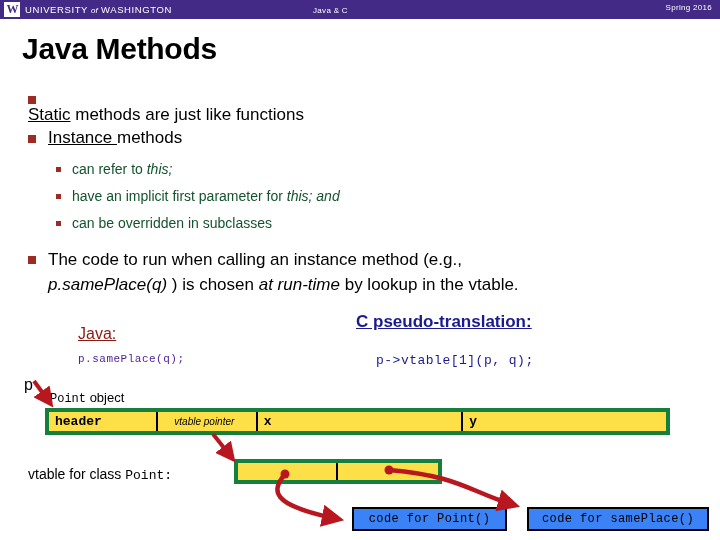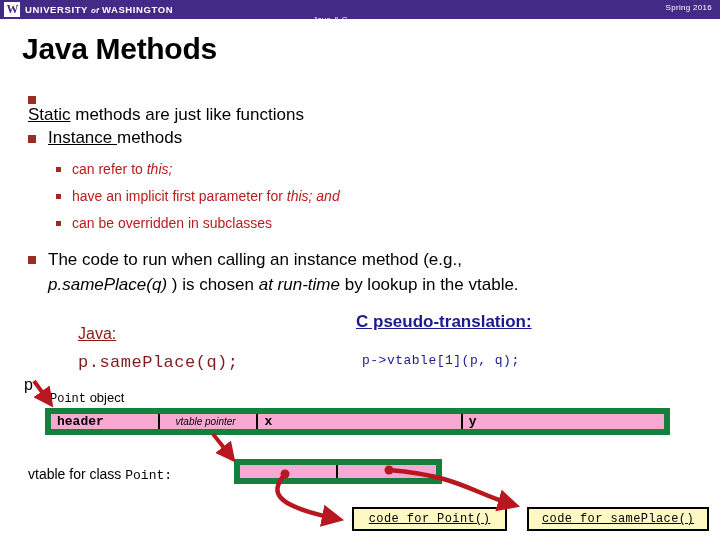--- a/index.html
+++ b/index.html
@@ -39,30 +39,29 @@
     font-size: 12px;
     line-height: 15px;
     text-align: center;
     letter-spacing: -1px;
   }
   .uw-name {
     font-size: 9.5px;
     letter-spacing: 0.6px;
     white-space: nowrap;
     font-family: "Liberation Sans", sans-serif;
-    font-weight: bold;
   }
   .uw-name .of {
     font-style: italic;
     font-size: 8px;
     letter-spacing: 0;
   }
   #header-center {
     position: absolute;
-    left: 0; top: 15px;
+    left: 0; top: 6px;
     width: 661px;
     text-align: center;
     font-size: 8px;
     letter-spacing: 0.3px;
   }
   #header-right {
     position: absolute;
     right: 8px; top: 3px;
     font-size: 8px;
     letter-spacing: 0.3px;
@@ -98,21 +97,21 @@
     margin-right: 11px;
     flex: none;
   }
   .bullet-text {
     font-size: 17px;
     color: #000000;
     line-height: 1.35;
   }
   .bullet-text-sm {
     font-size: 14px;
-    color: #b91c1c;
+    color: #14532d;
     line-height: 1.3;
   }
   .u { text-decoration: underline; }
   .i { font-style: italic; }
 
   #bullet-1 { left: 28px; top: 88px; flex-direction: column; }
   #bullet-2 { left: 28px; top: 127px; }
   #sub-1 { left: 56px; top: 160px; }
   #sub-2 { left: 56px; top: 187px; }
   #sub-3 { left: 56px; top: 214px; }
@@ -125,35 +124,35 @@
     left: 78px; top: 325px;
     font-size: 16px;
     color: #8b1a12;
     text-decoration: underline;
     font-weight: normal;
   }
   #java-code {
     position: absolute;
     left: 78px; top: 353px;
     font-family: "Liberation Mono", monospace;
-    font-size: 17px;
-    color: #7f1d1d;
+    font-size: 11px;
+    color: #4c1d95;
     letter-spacing: 0.5px;
   }
   #c-head {
     position: absolute;
     left: 356px; top: 312px;
     font-size: 17px;
     color: #1b1b8f;
     text-decoration: underline;
     font-weight: bold;
   }
   #c-code {
     position: absolute;
-    left: 362px; top: 353px;
+    left: 376px; top: 353px;
     font-family: "Liberation Mono", monospace;
     font-size: 13px;
     color: #1b1b8f;
     letter-spacing: 0.5px;
   }
 
   
   #p-label {
     position: absolute;
     left: 24px; top: 376px;
@@ -167,22 +166,22 @@
     color: #000000;
   }
   #point-object-label .mono {
     font-family: "Liberation Mono", monospace;
     font-size: 12px;
   }
 
   .obj-row {
     position: absolute;
     display: flex;
-    border: 6px solid #15803d;
-    background: #f9a8d4;
+    border: 4px solid #15803d;
+    background: #fde047;
     box-sizing: border-box;
   }
   #object-row {
     left: 45px; top: 408px;
     width: 625px; height: 27px;
   }
   .obj-cell {
     border-right: 2px solid #000000;
     box-sizing: border-box;
     display: flex;
@@ -221,31 +220,30 @@
   .vt-cell {
     width: 104px;
     border-right: 2px solid #000000;
     box-sizing: border-box;
   }
   .vt-cell:last-child { border-right: none; }
 
   .code-box {
     position: absolute;
     border: 2px solid #000000;
-    background: #fef9c3;
+    background: #3b82f6;
     box-sizing: border-box;
     display: flex;
     align-items: center;
     justify-content: center;
     font-family: "Liberation Mono", monospace;
     font-size: 12px;
     color: #000000;
     letter-spacing: 0.4px;
     white-space: nowrap;
-    text-decoration: underline;
   }
   #code-point {
     left: 352px; top: 507px;
     width: 155px; height: 24px;
   }
   #code-sameplace {
     left: 527px; top: 507px;
     width: 182px; height: 24px;
   }
 

